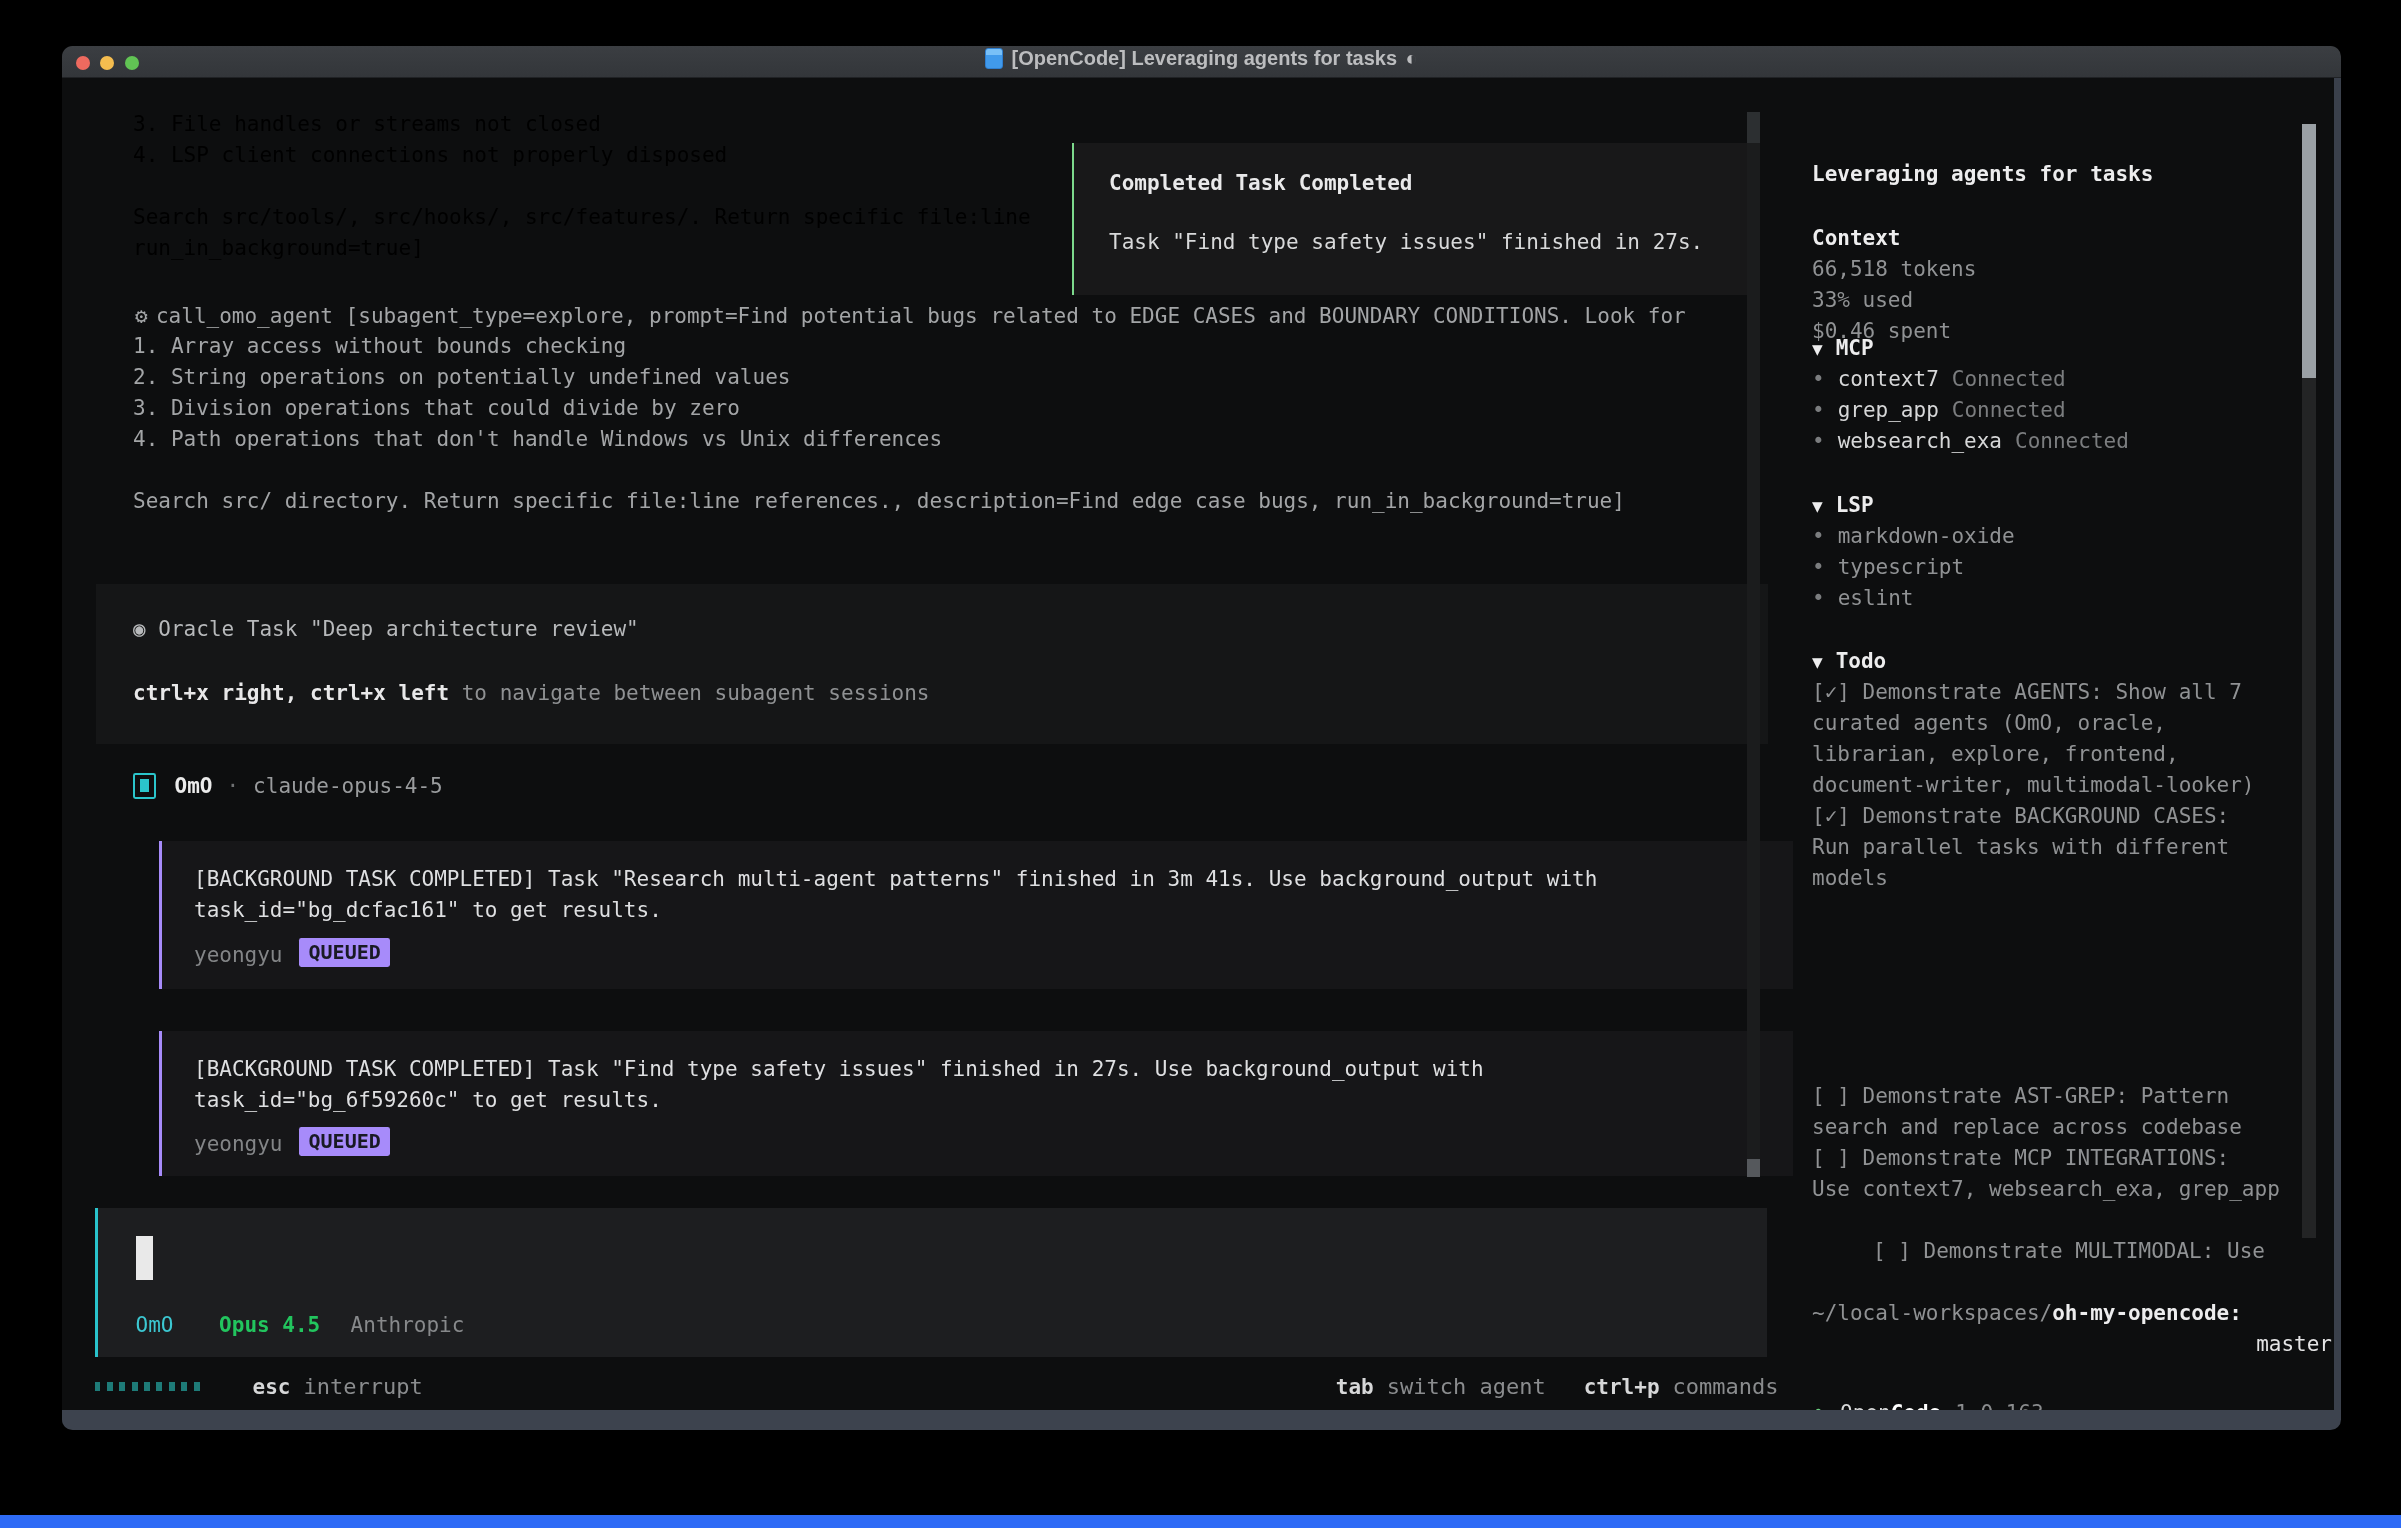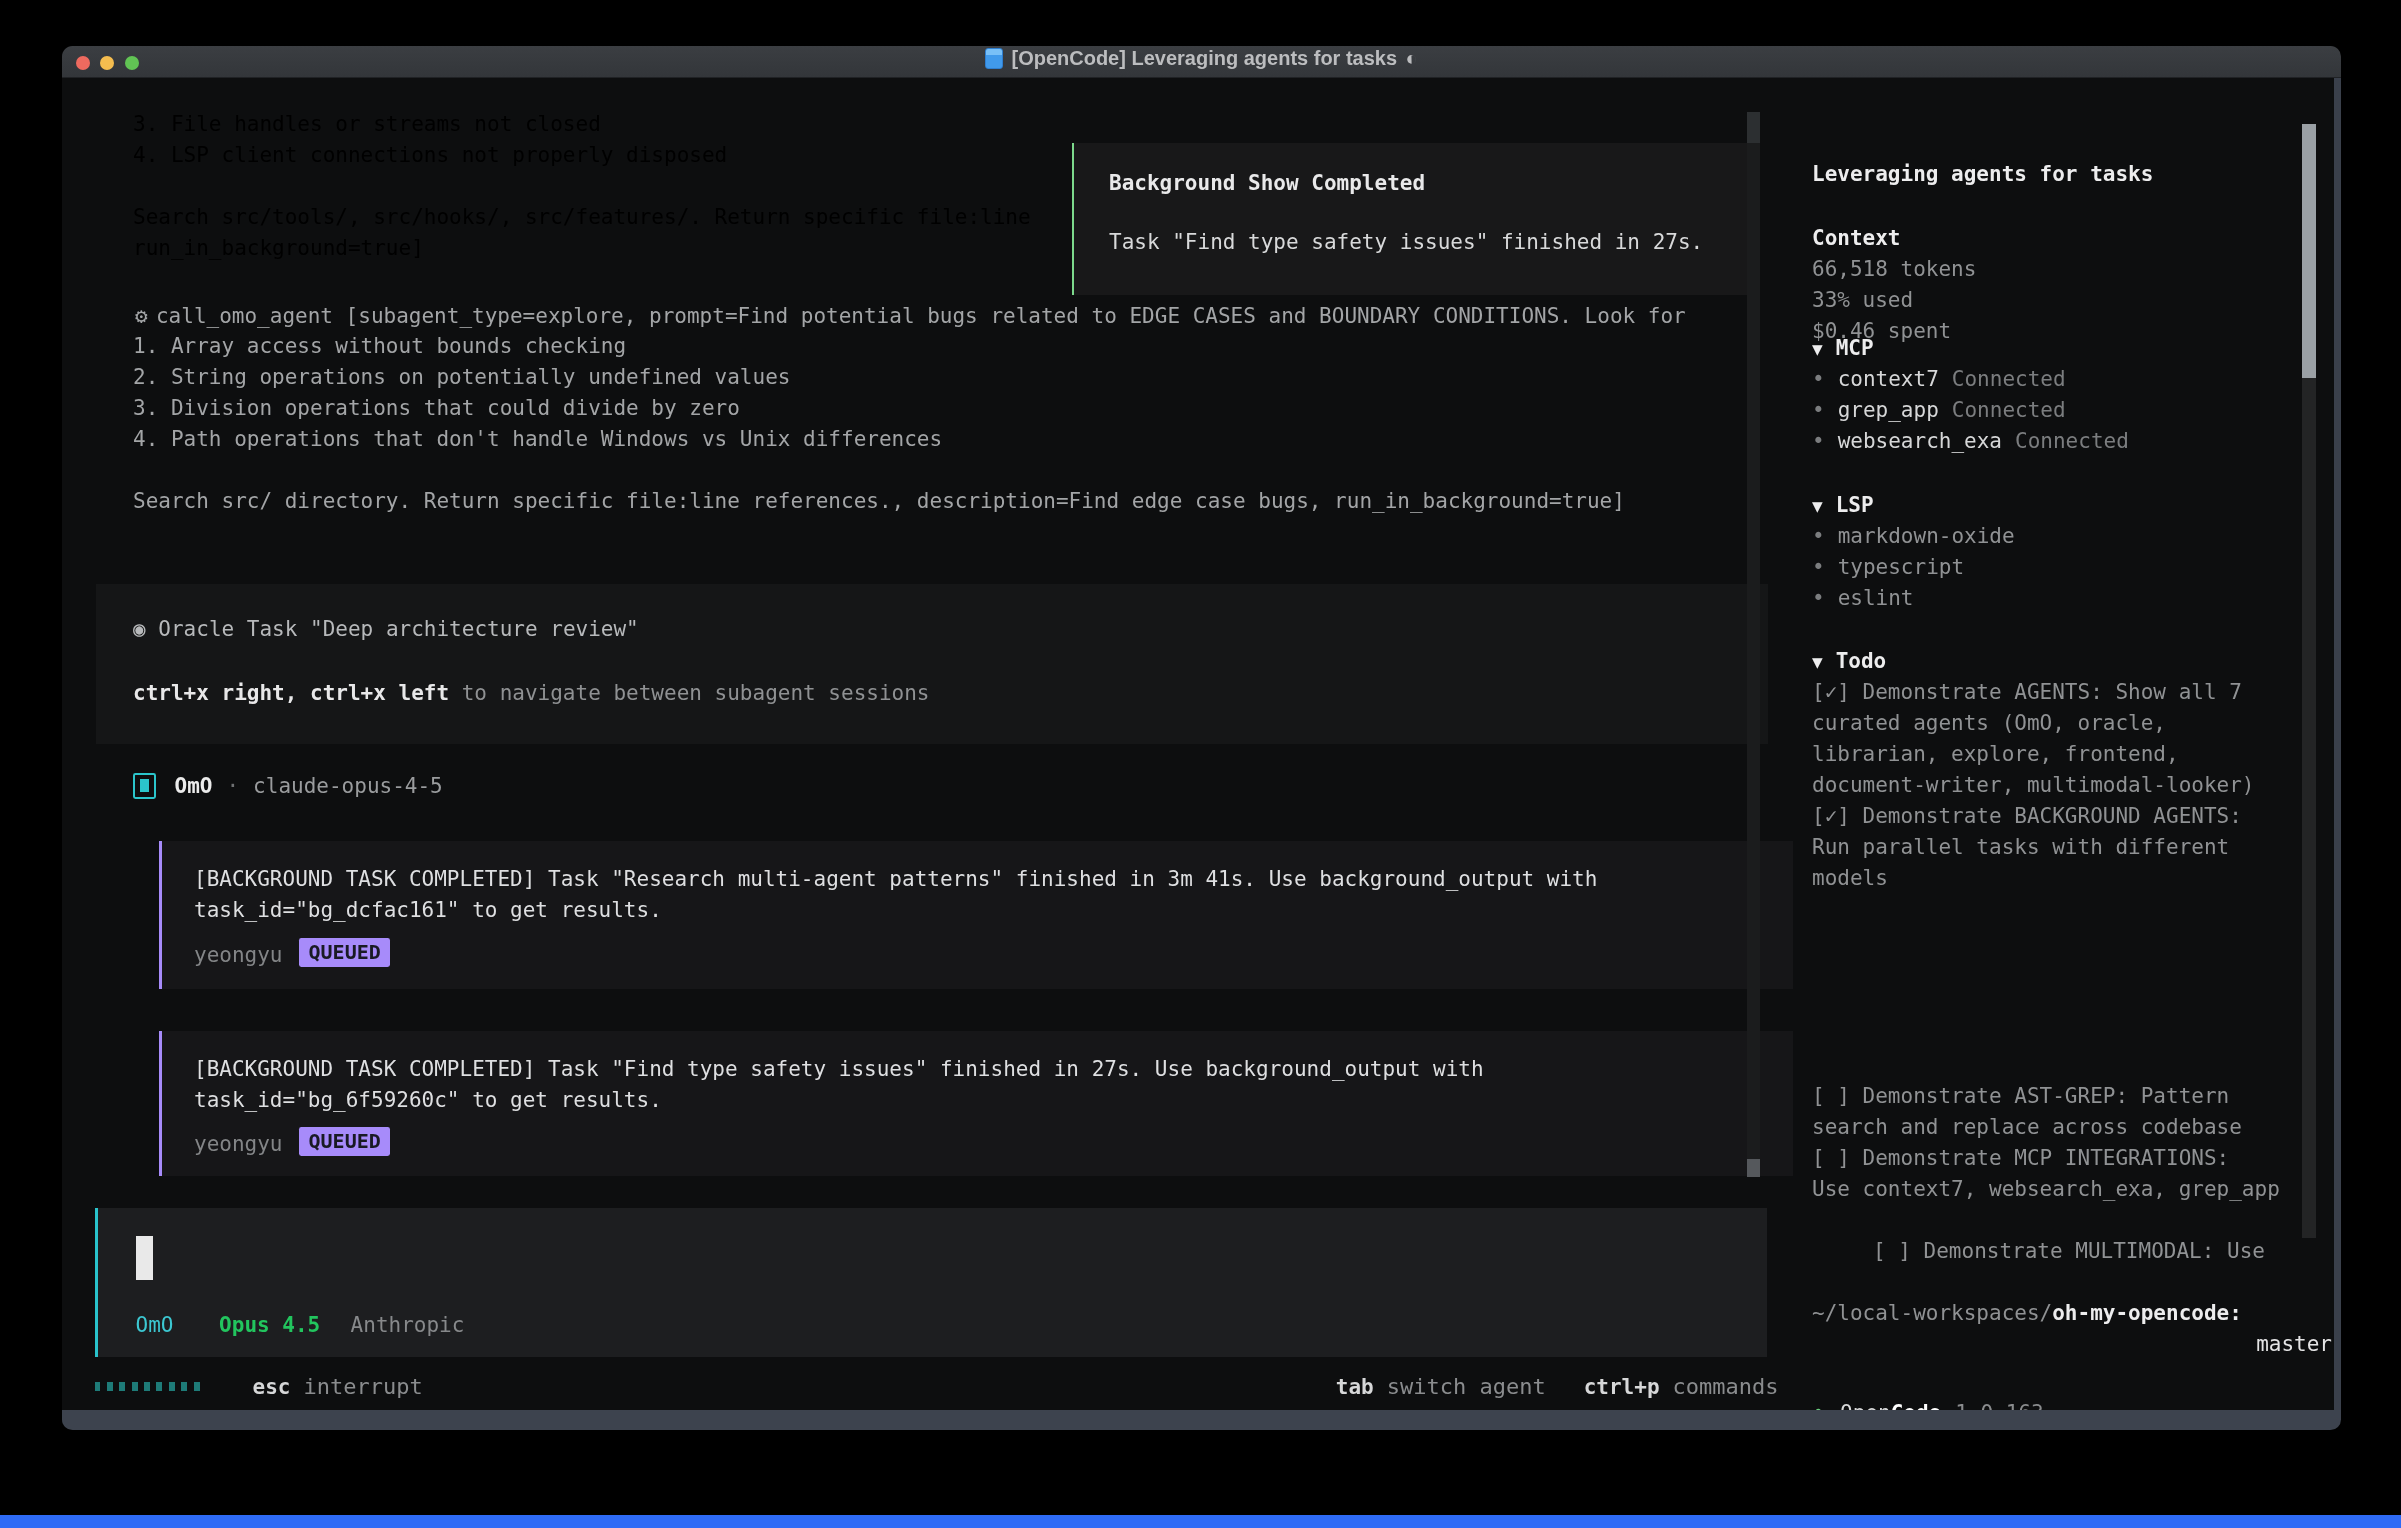--- a/index.html
+++ b/index.html
@@ -136,21 +136,21 @@
   <div class="abs mono" style="left:73px; top:255px; width:1607px; color:#a3a5a7;"><span class="gear">⚙</span><span>call_omo_agent [subagent_type=explore, prompt=Find potential bugs related to EDGE CASES and BOUNDARY CONDITIONS. Look for</span></div>
 
   <div class="abs mono" style="left:71px; top:285px; width:1613px; color:#a3a5a7;">1. Array access without bounds checking
 2. String operations on potentially undefined values
 3. Division operations that could divide by zero
 4. Path operations that don't handle Windows vs Unix differences
 
 Search src/ directory. Return specific file:line references., description=Find edge case bugs, run_in_background=true]</div>
 
   <div class="abs" id="notification" style="left:1010px; top:97px;">
-    <div id="notif-title">Background Show Completed</div>
+    <div id="notif-title">Completed Task Completed</div>
     <div id="notif-body">Task "Find type safety issues" finished in 27s.</div>
   </div>
 
   <div class="abs" id="oracle" style="left:34px; top:538px;">
     <div id="oracle-line1"><span>◉</span> <span>Oracle Task "Deep architecture review"</span></div>
     <div id="oracle-line2"><b>ctrl+x right, ctrl+x left</b><span> to navigate between subagent sessions</span></div>
   </div>
 
   <div class="abs" id="agent-header" style="left:71px; top:723px;">
     <span id="agent-box">
@@ -227,21 +227,21 @@
   <div class="abs mono sb sb-h" style="left:1750px; top:444px;"><span class="tri">▼</span><span>LSP</span></div>
   <div class="abs mono sb mcp-row sb-gray" style="left:1750px; top:475px;"><span class="bullet">•</span><span>markdown-oxide</span></div>
   <div class="abs mono sb mcp-row sb-gray" style="left:1750px; top:506px;"><span class="bullet">•</span><span>typescript</span></div>
   <div class="abs mono sb sb-h" style="left:1750px; top:600px;"><span class="tri">▼</span><span>Todo</span></div>
 
   <div class="abs mono sb mcp-row sb-gray" style="left:1750px; top:537px;"><span class="bullet">•</span><span>eslint</span></div>
   <div class="abs mono sb sb-gray" style="left:1750px; top:631px;">[✓] Demonstrate AGENTS: Show all 7
 curated agents (OmO, oracle,
 librarian, explore, frontend,
 document-writer, multimodal-looker)</div>
-  <div class="abs mono sb sb-gray" style="left:1750px; top:755px;">[✓] Demonstrate BACKGROUND AGENTS:
+  <div class="abs mono sb sb-gray" style="left:1750px; top:755px;">[✓] Demonstrate BACKGROUND CASES:
 Run parallel tasks with different
 models</div>
   <div class="abs mono sb sb-gray" style="left:1750px; top:1035px;">[ ] Demonstrate AST-GREP: Pattern
 search and replace across codebase</div>
   <div class="abs mono sb sb-gray" style="left:1750px; top:1097px;">[ ] Demonstrate MCP INTEGRATIONS:
 Use context7, websearch_exa, grep_app</div>
   <div class="abs mono sb sb-gray" style="left:1811px; top:1190px;">[ ] Demonstrate MULTIMODAL: Use</div>
 
   <div class="abs mono sb" id="workspace" style="left:1750px; top:1252px;"><span class="pfx">~/local-workspaces/</span><span class="repo">oh-my-opencode:</span></div>
   <div class="abs mono sb" id="branch" style="left:1750px; top:1283px;">master</div>

